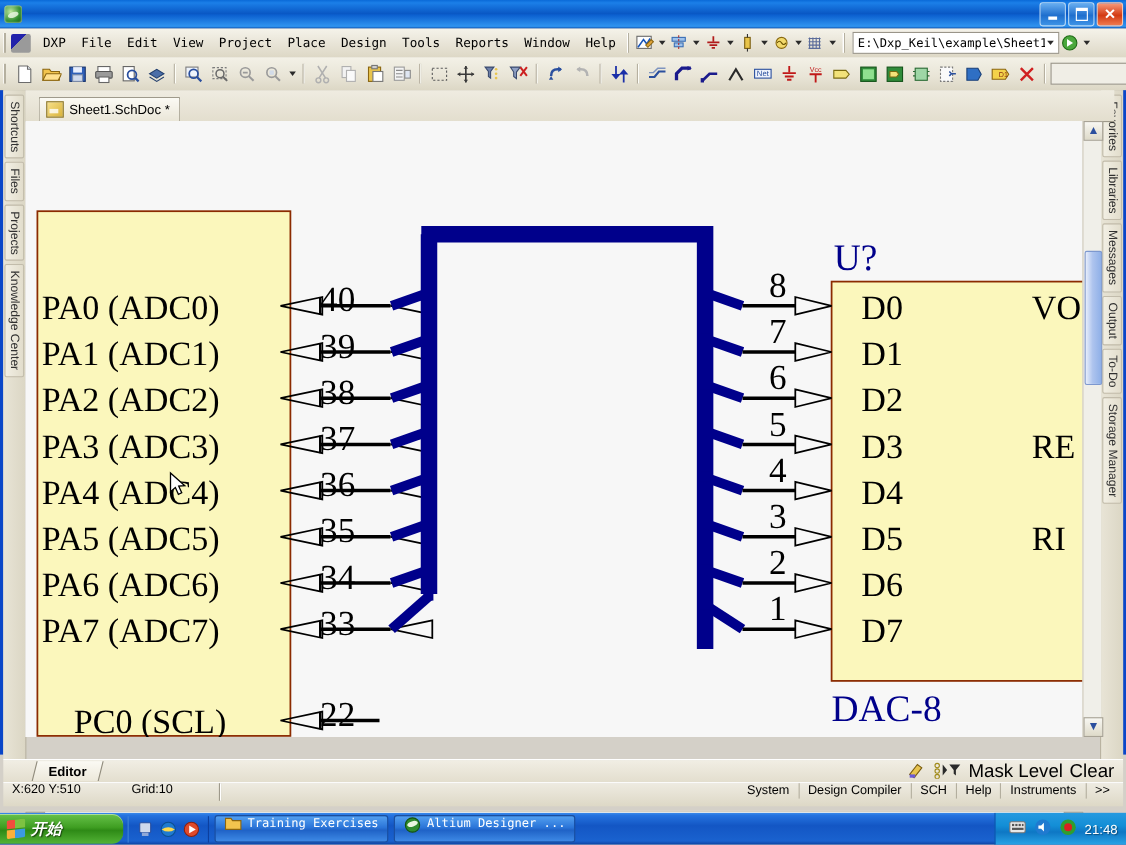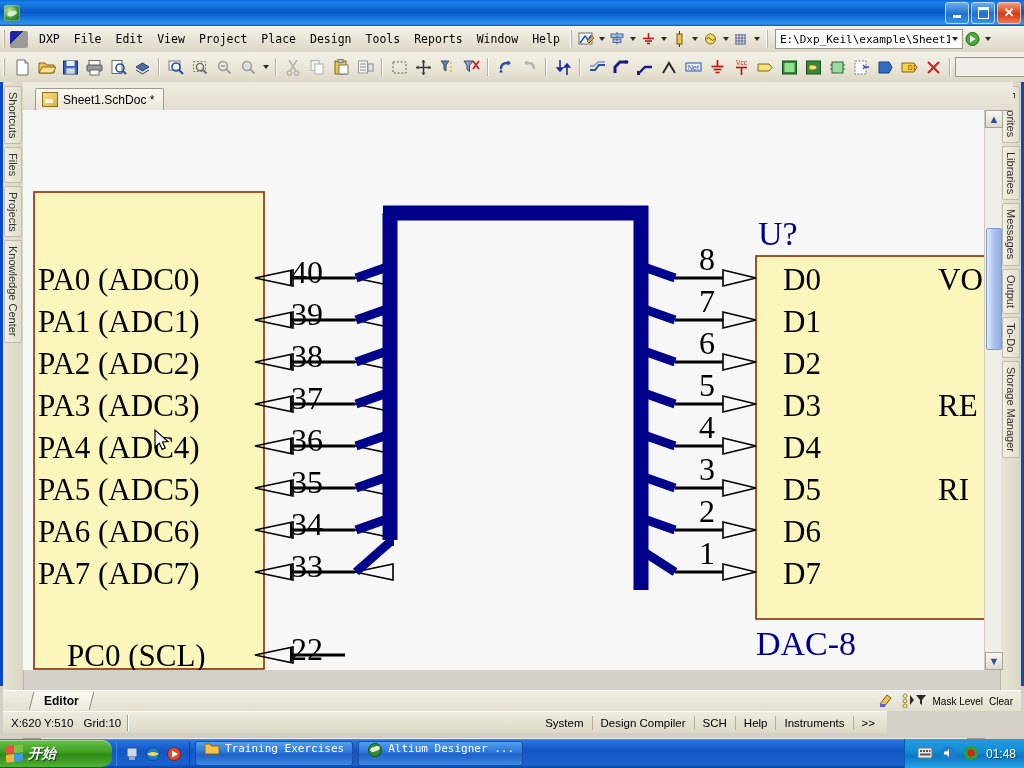--- a/index.html
+++ b/index.html
@@ -141,27 +141,27 @@
   }
   .editor-tab{
     margin-left:28px;height:18px;padding:0 12px;display:flex;align-items:center;
     font-size:12px;font-weight:bold;color:#000;
     background:linear-gradient(180deg,#fbfaf4,#ece8da);
     border-left:1px solid #8f8a7c;border-right:1px solid #8f8a7c;
     transform:skewX(-14deg);
   }
   .editor-tab span{transform:skewX(14deg);}
   .er-right{margin-left:auto;display:flex;align-items:center;gap:6px;padding-right:8px;}
-  .er-right .lbl{font-size:10px;color:#000;}
+  .er-right .lbl{font-size:17px;color:#000;}
 
   
   .statusbar{
-    position:absolute;left:3px;top:711px;width:884px;height:21px;
+    position:absolute;left:3px;top:711px;width:1018px;height:21px;
     background:linear-gradient(180deg,#eeebe1,#ddd8c6);
-    border-top:1px solid #ffffff;display:flex;align-items:center;
+    border-top:1px solid #ffffff;display:flex;align-items:flex-start;gap:36px;
   }
   .coords{font-size:11.5px;color:#000;padding-left:8px;white-space:nowrap;}
   .sb-sep{width:1px;height:16px;background:#9e998b;border-right:1px solid #fff;margin:0 6px;}
   .sb-right{margin-left:auto;display:flex;align-items:center;padding-right:4px;}
   .sb-btn{font-size:11.5px;color:#000;padding:1px 8px;white-space:nowrap;border-right:1px solid #b3ae9e;}
   .sb-btn:last-child{border-right:none;}
 
   
   .taskbar{
     position:absolute;left:0;top:739px;width:1024px;height:29px;
@@ -931,17 +931,17 @@
             <circle cx="8" cy="8" r="7" fill="#1f7ad0"></circle>
             <path d="M4 6.5 h2.5 L9 4 v8 L6.5 9.5 H4z" fill="#fff"></path>
           </svg>
       </span>
       <span>
         <svg width="16" height="16" viewBox="0 0 16 16">
             <circle cx="8" cy="8" r="7" fill="#2f9e2f"></circle>
             <circle cx="8" cy="8" r="3.6" fill="#d92020"></circle>
           </svg>
       </span>
-      <span class="tclock">01:48</span>
+      <span class="tclock">21:48</span>
     </div>
   </div>
 
 </div>
 
 </body></html>

